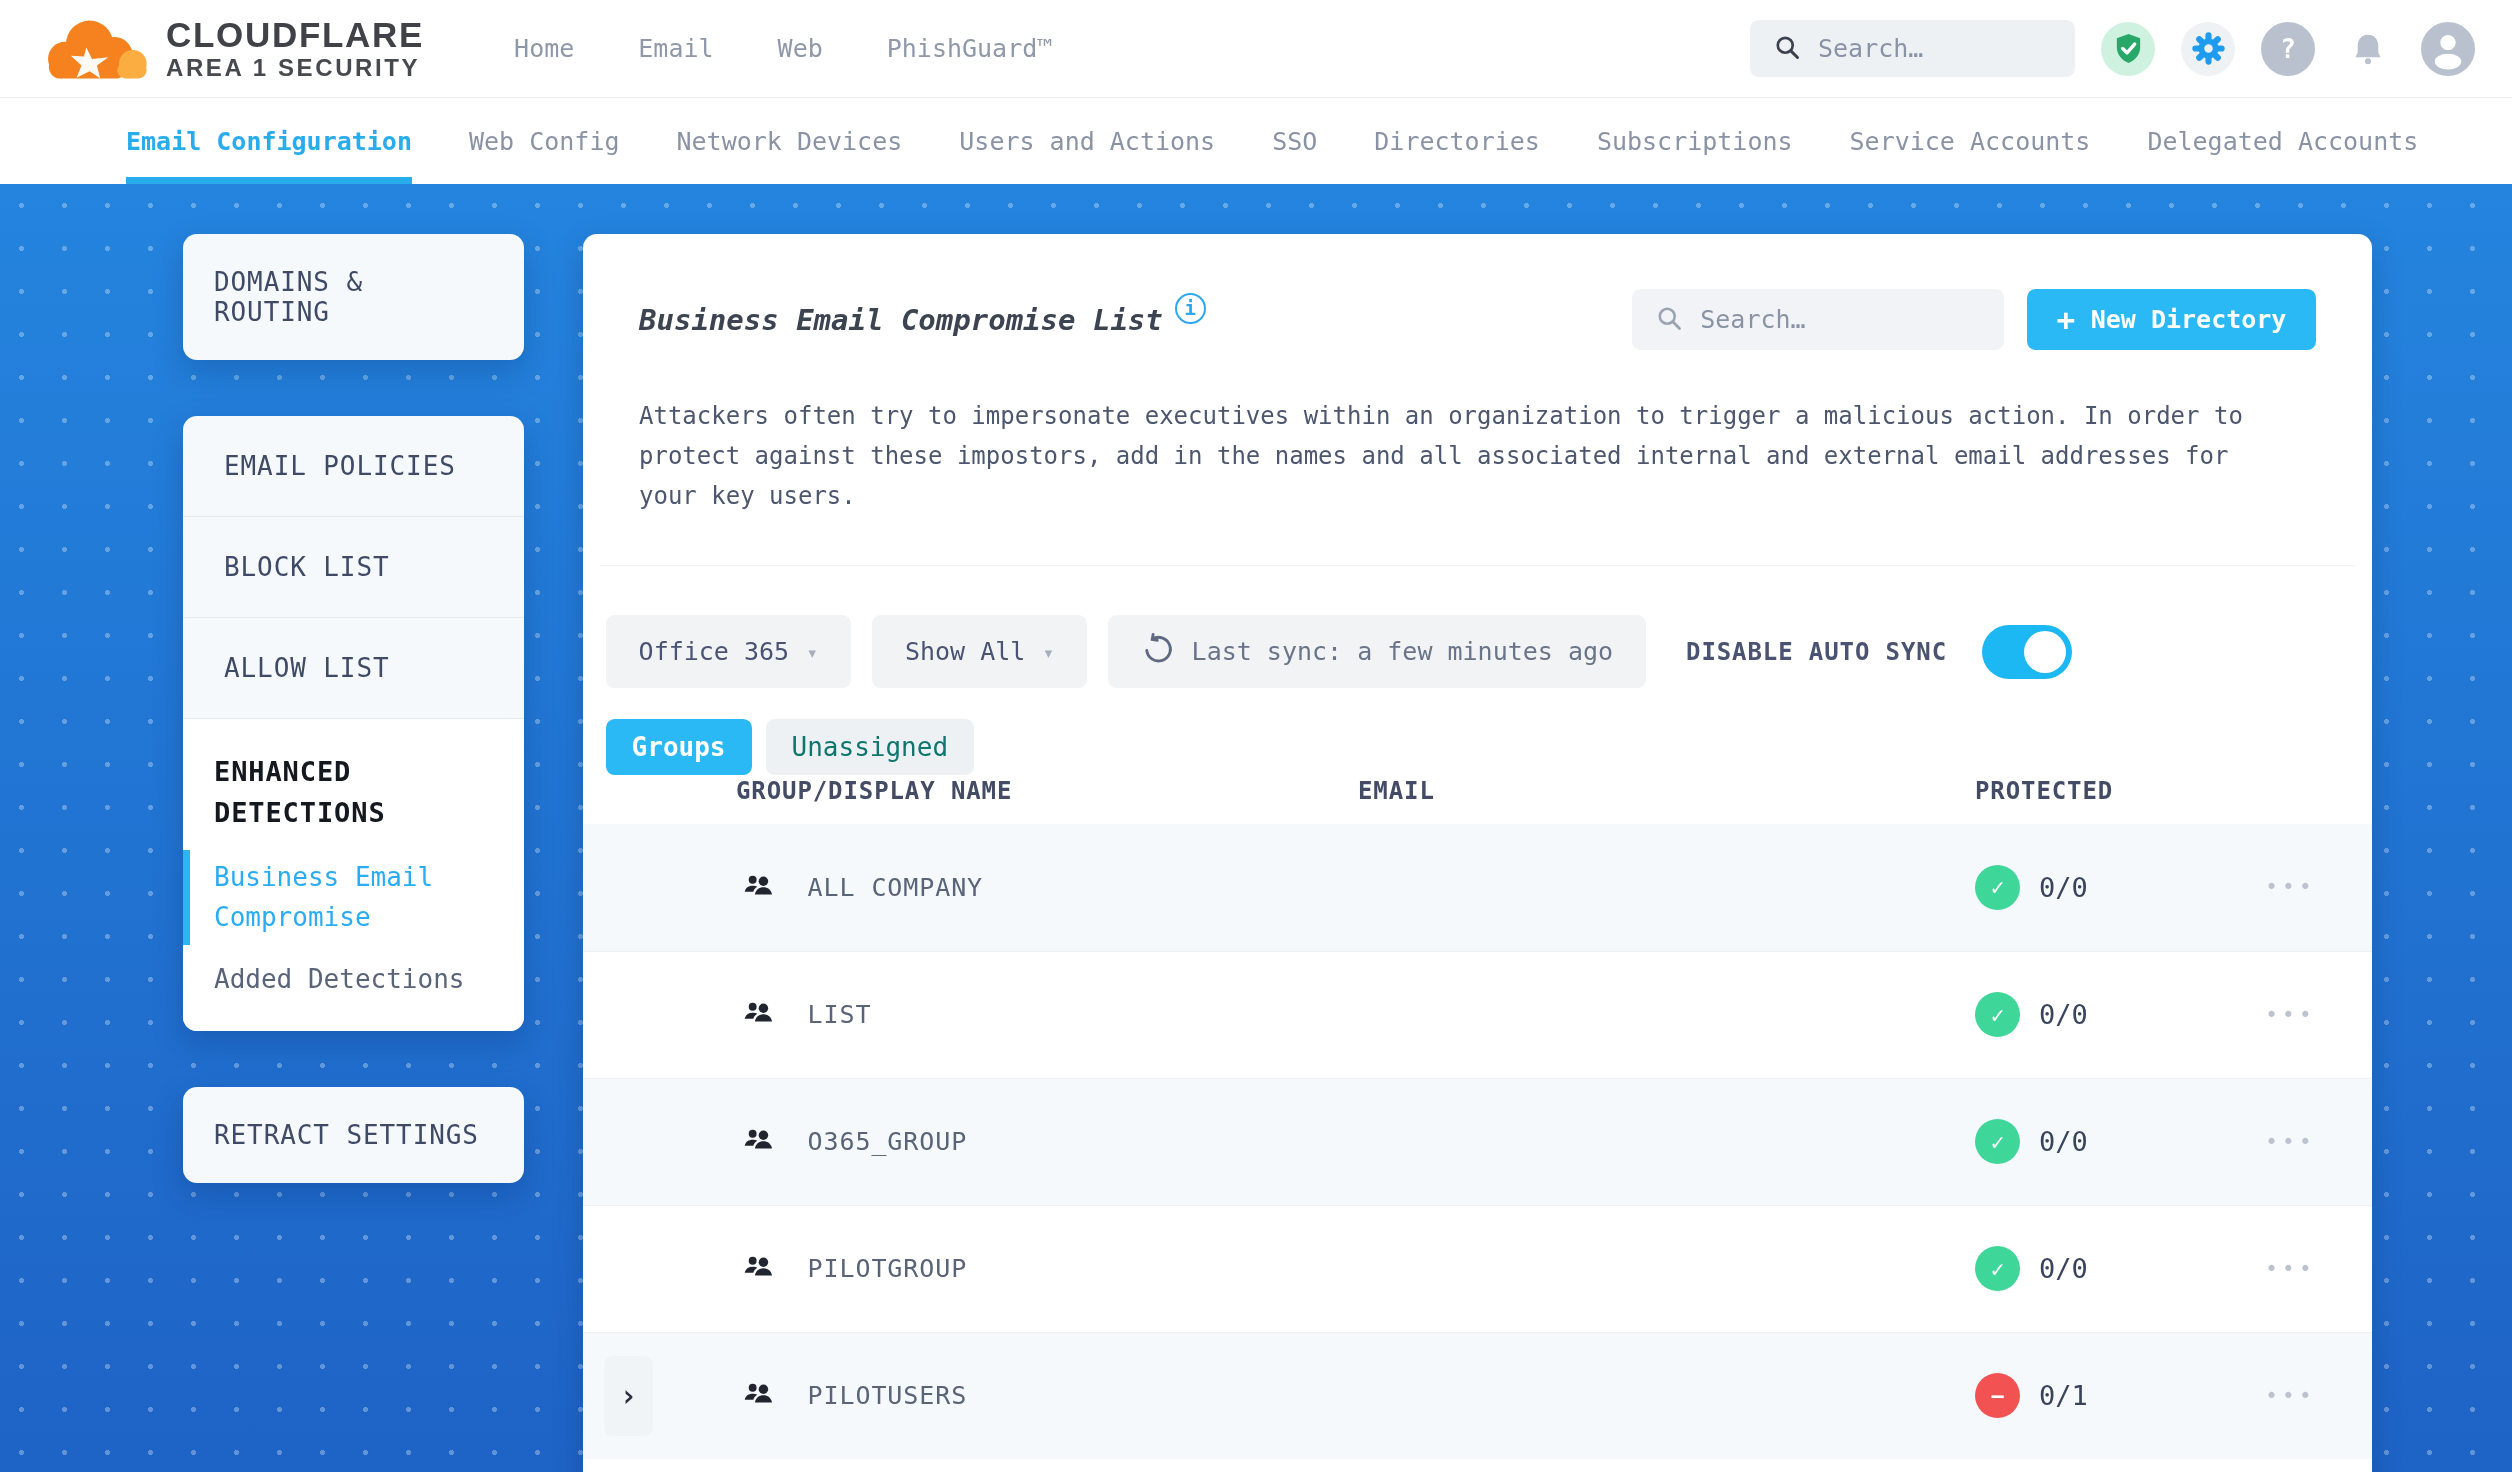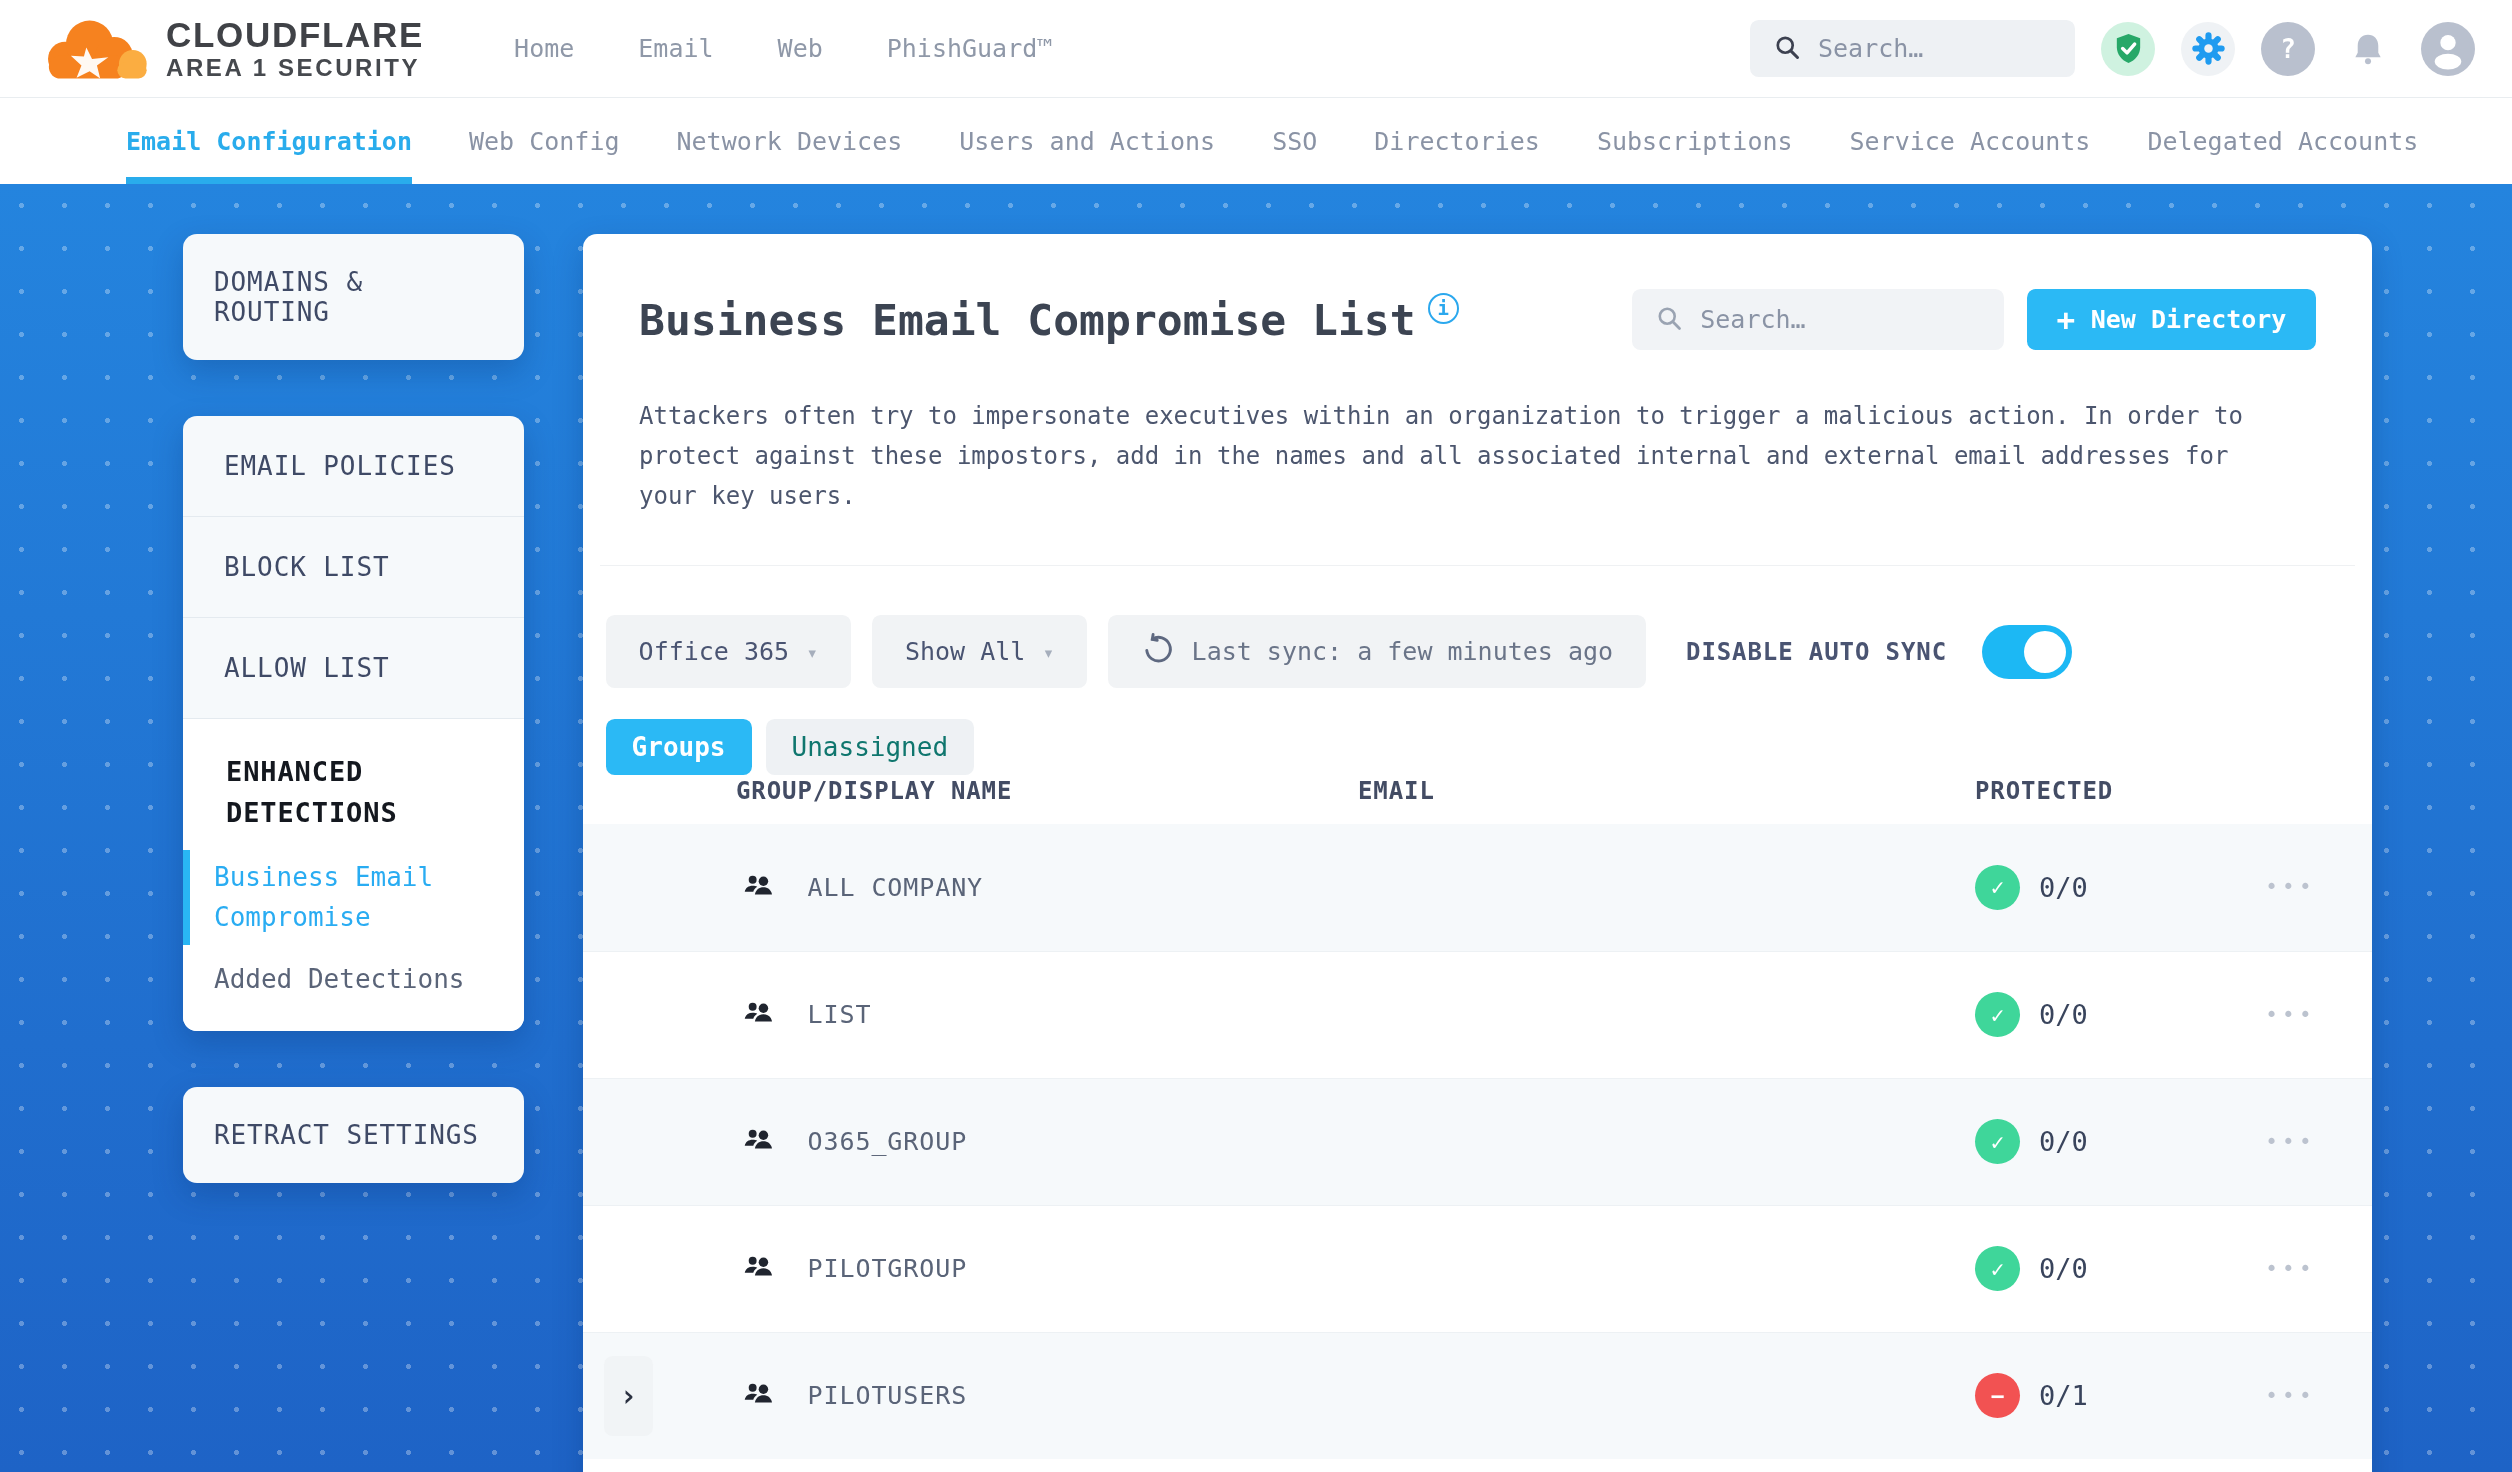--- a/index.html
+++ b/index.html
@@ -49,32 +49,32 @@
   
   .sidebar { width:341px; flex:0 0 auto; }
   .side-card { background:#F6F9FB; border-radius:14px; overflow:hidden;
     box-shadow:0 12px 29.6px rgba(7,42,104,0.25); margin-bottom:56px; }
   .side-single { padding:33px 31px; font-size:26px; letter-spacing:0.9px; color:#3F4A66;
     cursor:pointer; }
   .side-item { padding:35px 41px; font-size:26px; letter-spacing:0.9px; color:#3F4A66;
     border-bottom:0.9px solid #E4EAEF; cursor:pointer; }
   .side-active-section { background:#ffffff; padding:26px 31px 37px; }
   .section-heading { font-size:27px; font-weight:bold; letter-spacing:0.9px; color:#14181F;
-    line-height:1.5; margin:7px 12px 24px; cursor:pointer; }
+    line-height:1.5; margin:7px 0 24px; cursor:pointer; }
   .sub-bec { position:relative; color:#29ACF2; font-size:26px; line-height:1.55;
     margin-bottom:26px; cursor:pointer; }
   .sub-bec::before { content:""; position:absolute; left:-31px; top:-7px; bottom:-7px;
     width:7px; background:#29B6F4; }
   .sub-added { color:#5A6478; font-size:26px; cursor:pointer; }
 
   
   .main-card { width:1789px; height:1297px; background:#ffffff; border-radius:14px;
     box-shadow:0 12px 29.6px rgba(7,42,104,0.25); padding-top:54px; overflow:hidden; }
   .main-head { display:flex; align-items:center; padding:0 56px; height:63px; }
-  .main-title { font-size:43px; font-weight:bold; color:#3C4452; white-space:nowrap; }
+  .main-title { font-size:29px; font-weight:bold; color:#3C4452; white-space:nowrap;font-style:italic; }
   .info-badge { width:31px; height:31px; border:2.6px solid #2BA8EE; border-radius:50%;
     color:#2BA8EE; font-size:19px; font-weight:bold; display:flex; align-items:center;
     justify-content:center; margin:-22.6px 0 0 12px; cursor:pointer; flex:0 0 auto; }
   .head-actions { margin-left:auto; display:flex; align-items:center; gap:22.6px; }
   .main-search { width:372px; height:61px; background:#F1F3F6; border-radius:8.7px;
     display:flex; align-items:center; gap:17.4px; padding:0 22.6px; color:#9AA3B2; }
   .main-search input { border:0; background:transparent; outline:none; width:100%;
     font-family:inherit; font-size:25px; color:#4A5266; }
   .main-search input::placeholder { color:#8A93A5; }
   .btn-new-dir { height:61px; background:#2BB9F5; border:0; border-radius:8.7px;

